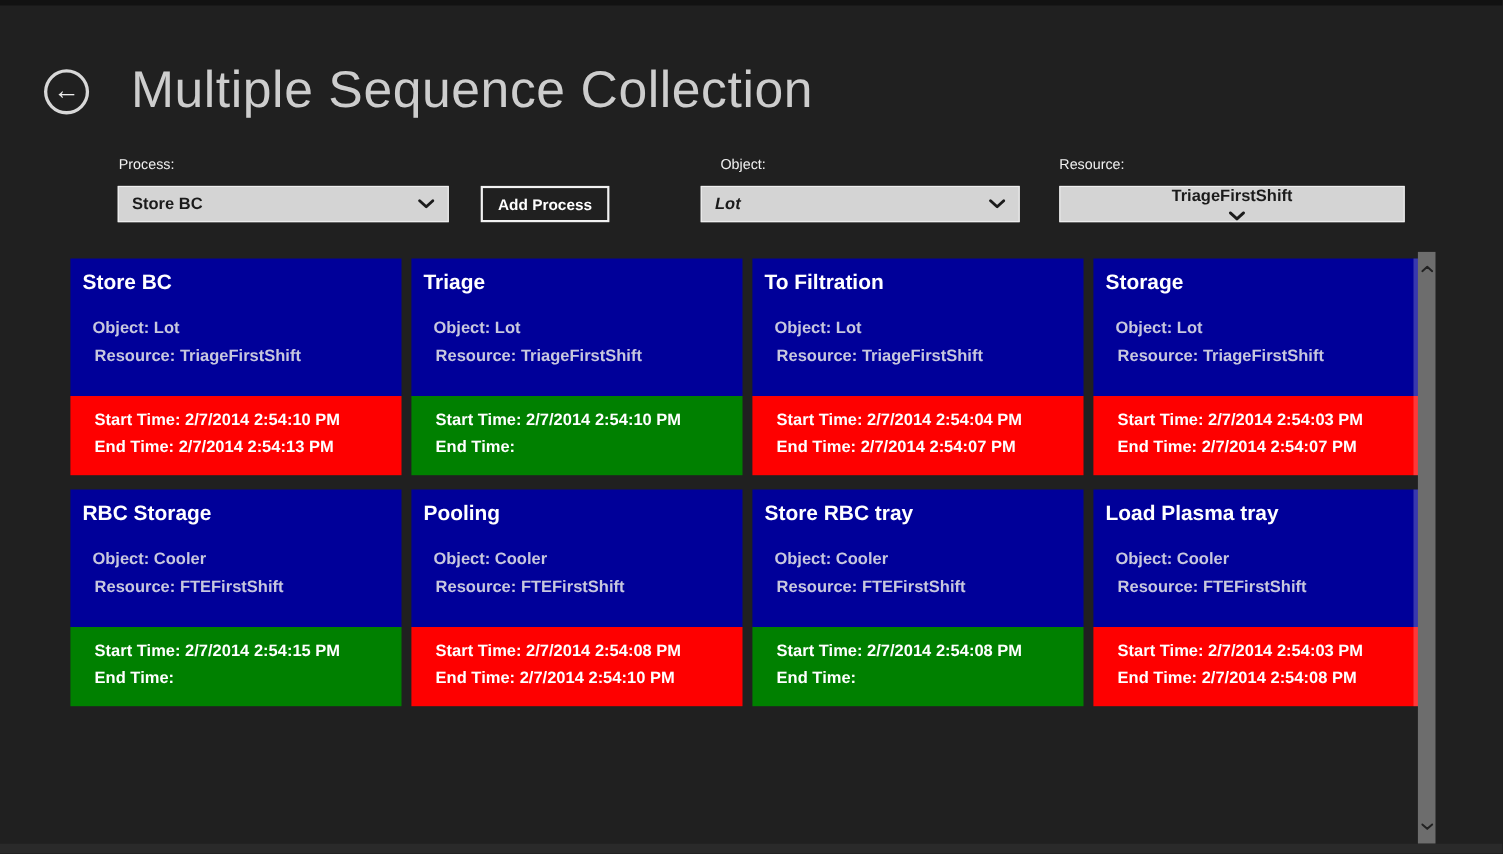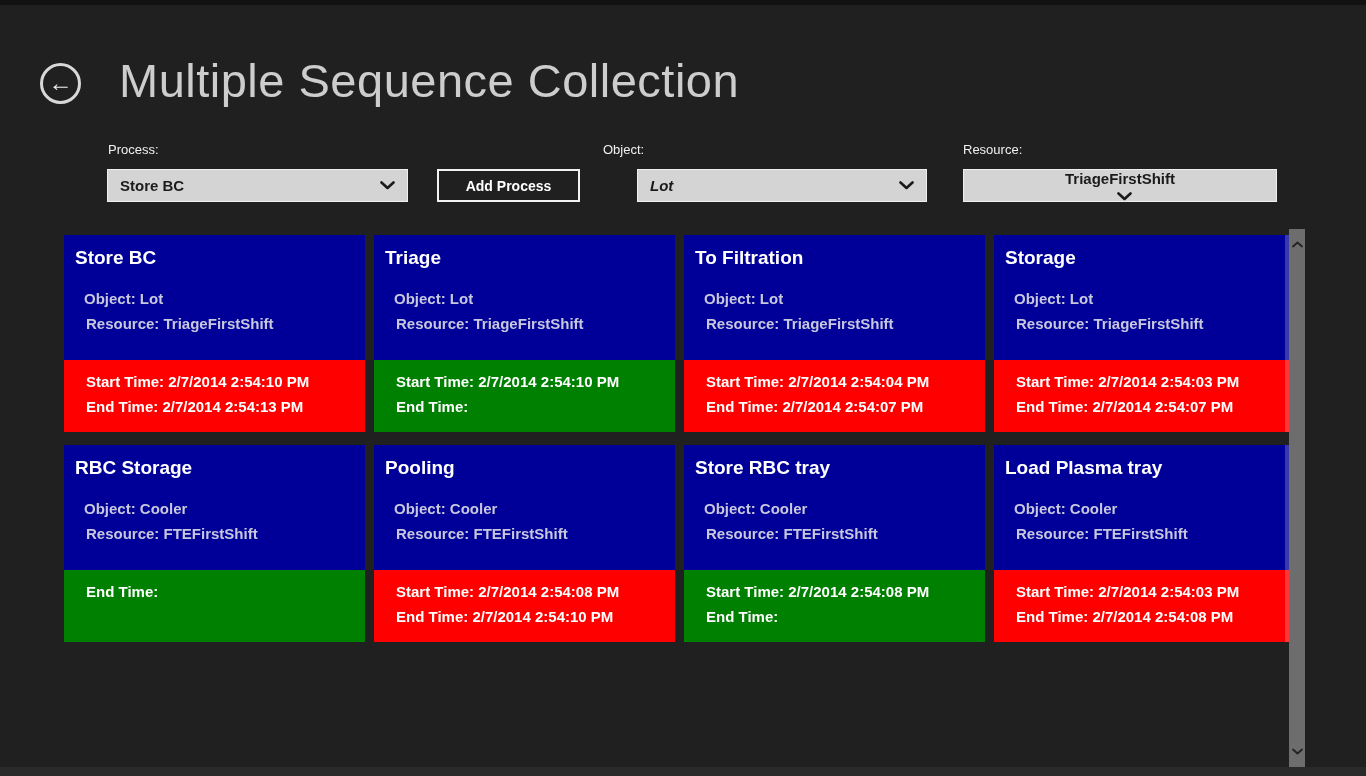--- a/index.html
+++ b/index.html
@@ -36,40 +36,40 @@
     font-size: 47px; font-weight: 300; letter-spacing: 0.5px;
     color: #cdcdcd; white-space: nowrap;
   }
 
   
   .filter-label {
     position: absolute; top: 142px;
     font-size: 13px; font-weight: 400; color: #f0f0f0;
   }
   .lbl-process  { left: 108px; }
-  .lbl-object   { left: 603px; }
+  .lbl-object   { left: 655px; }
   .lbl-resource { left: 963px; }
 
   .dropdown {
     position: absolute; top: 169px; height: 33px;
     background: #d4d4d4; border: 1px solid #efefef;
     display: flex; align-items: center;
     padding: 0 12px; cursor: pointer;
   }
   .dd-process  { left: 107px; width: 301px; }
   .dd-object   { left: 637px; width: 290px; font-style: italic; }
   .dd-resource { left: 963px; width: 314px; flex-direction: column; }
   .dd-value {
     flex: 1; font-size: 15px; color: #1b1b1b; font-weight: 600;
     white-space: nowrap; overflow: hidden;
   }
   .dd-chevron { flex: 0 0 auto; margin-left: 8px; display: flex; }
 
   .add-process-button {
-    position: absolute; left: 437px; top: 169px; width: 143px; height: 33px;
+    position: absolute; left: 437px; top: 169px; width: 117px; height: 33px;
     background: transparent; border: 2px solid #f2f2f2;
     color: #ffffff; font-size: 14px; font-weight: 700;
     font-family: inherit; cursor: pointer;
   }
 
   
   .card-grid {
     position: absolute; left: 64px; top: 235px; width: 1231px;
     display: grid;
     grid-template-columns: repeat(4, 1fr);
@@ -204,20 +204,21 @@
     </div>
   </div>
 
   <div class="card">
     <div class="card-top">
       <div class="card-title">RBC Storage</div>
       <div class="card-line first">Object: Cooler</div>
       <div class="card-line">Resource: FTEFirstShift</div>
     </div>
     <div class="card-time" data-status="in-progress">
+      <div class="time-line">Start Time: 2/7/2014 2:54:15 PM</div>
       <div class="time-line">End Time:</div>
     </div>
   </div>
 
   <div class="card">
     <div class="card-top">
       <div class="card-title">Pooling</div>
       <div class="card-line first">Object: Cooler</div>
       <div class="card-line">Resource: FTEFirstShift</div>
     </div>

